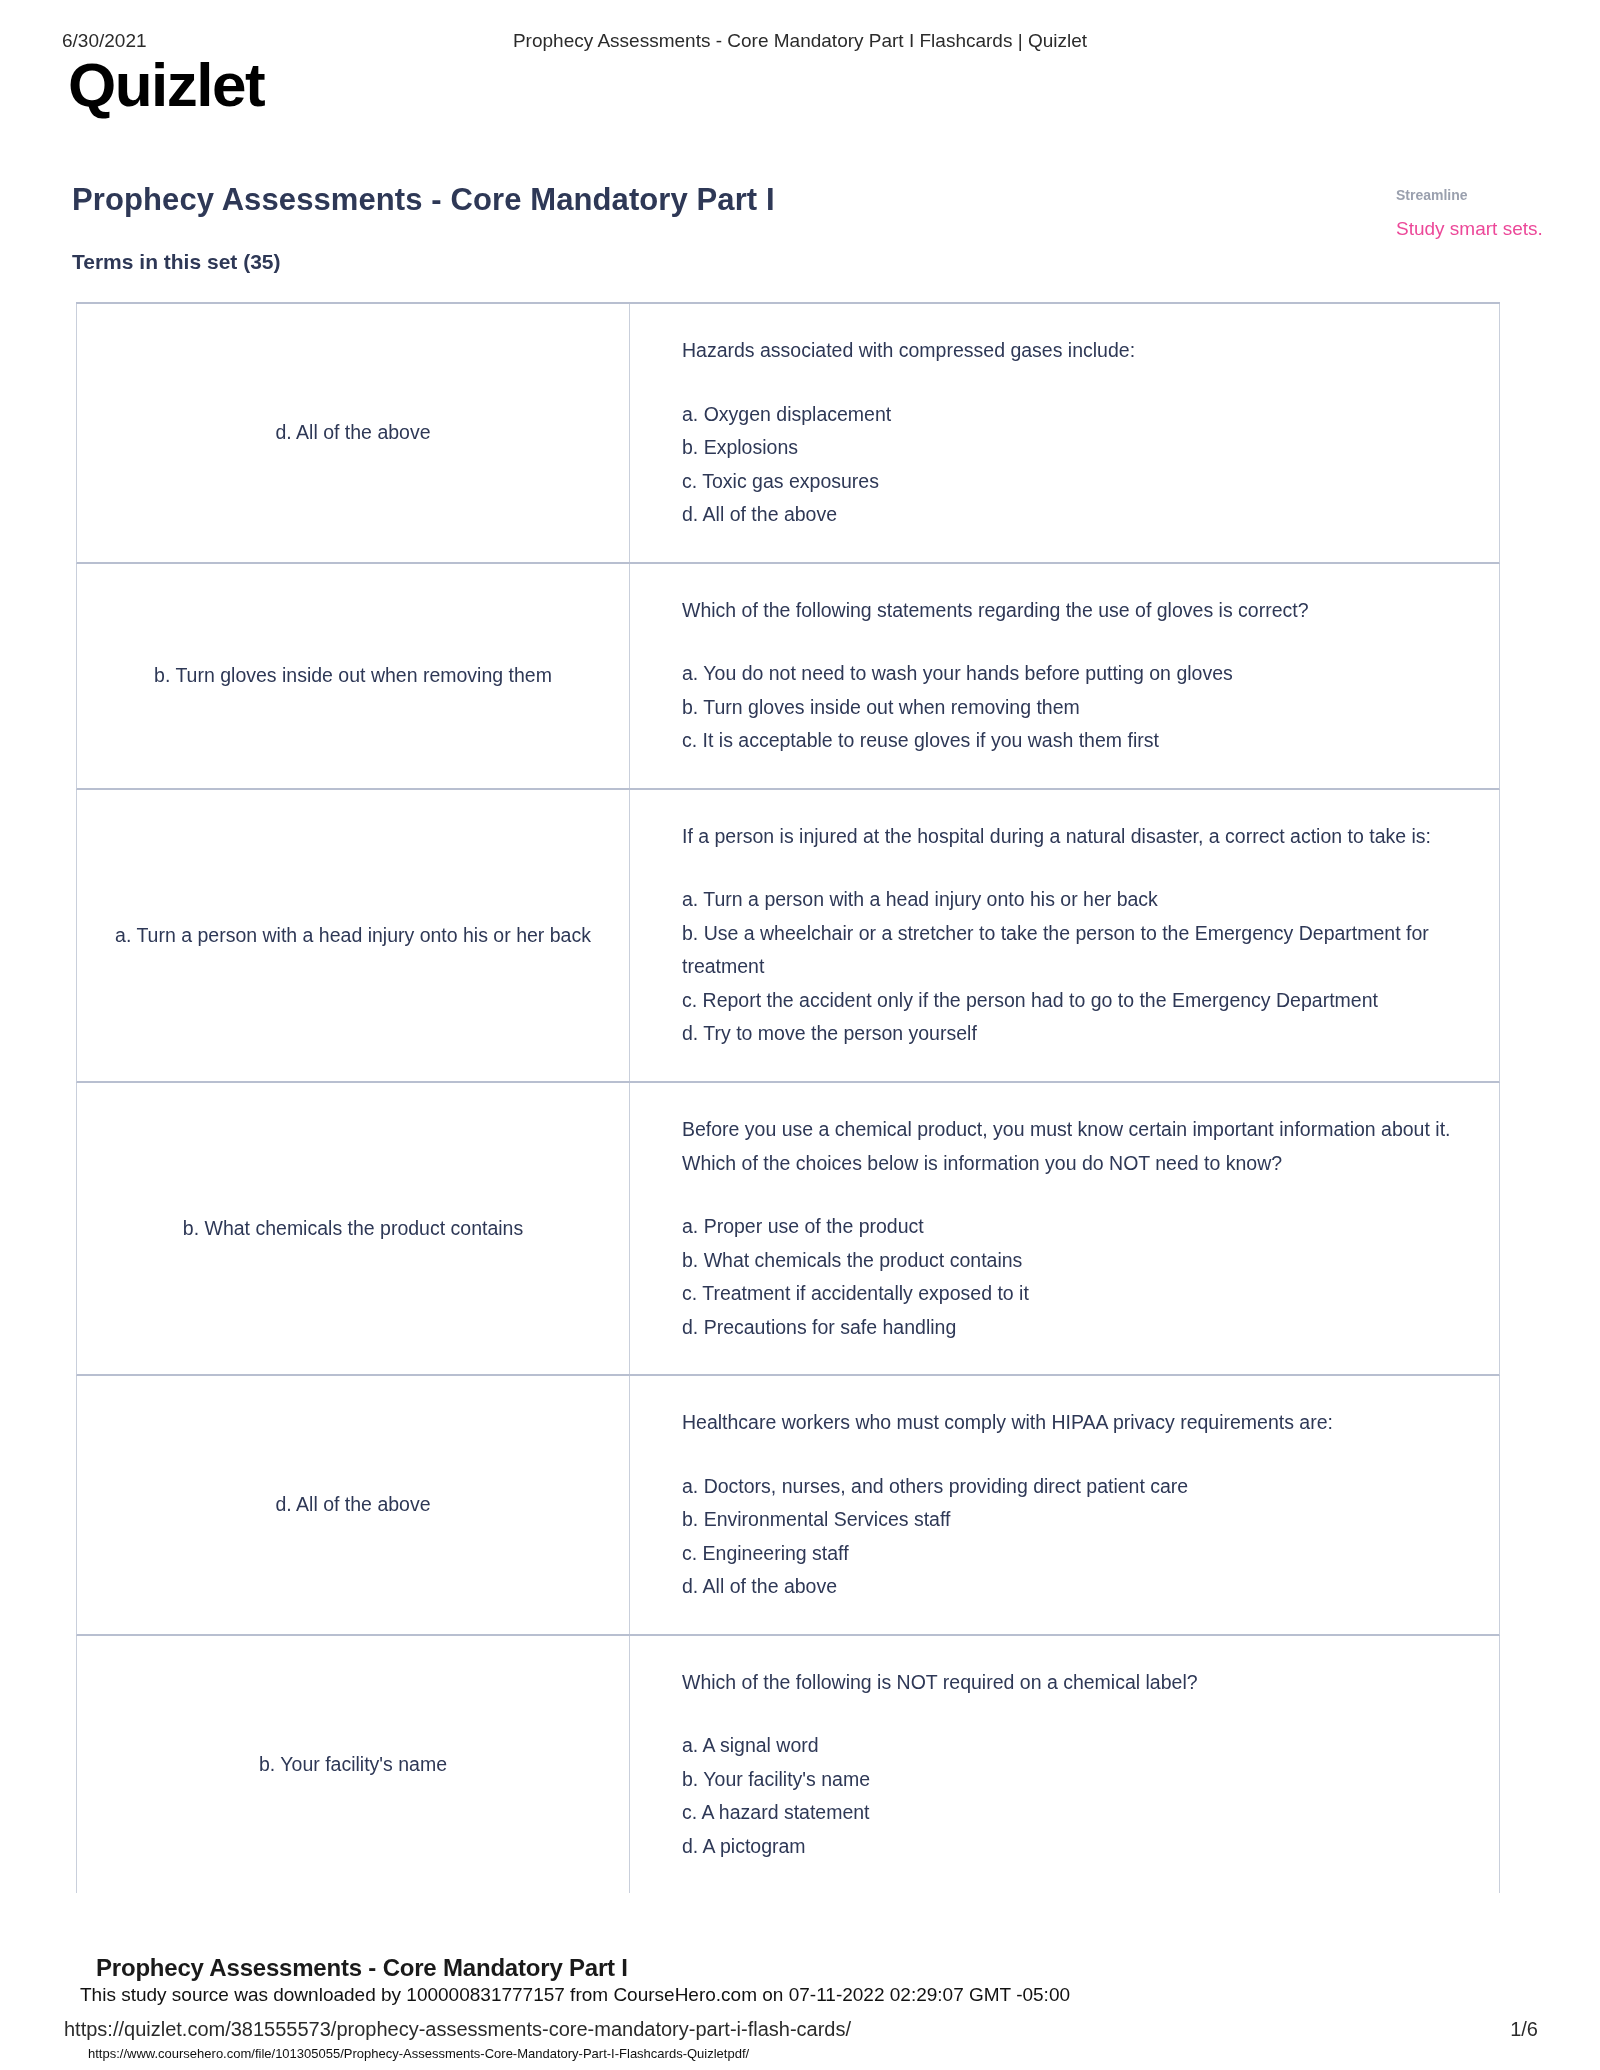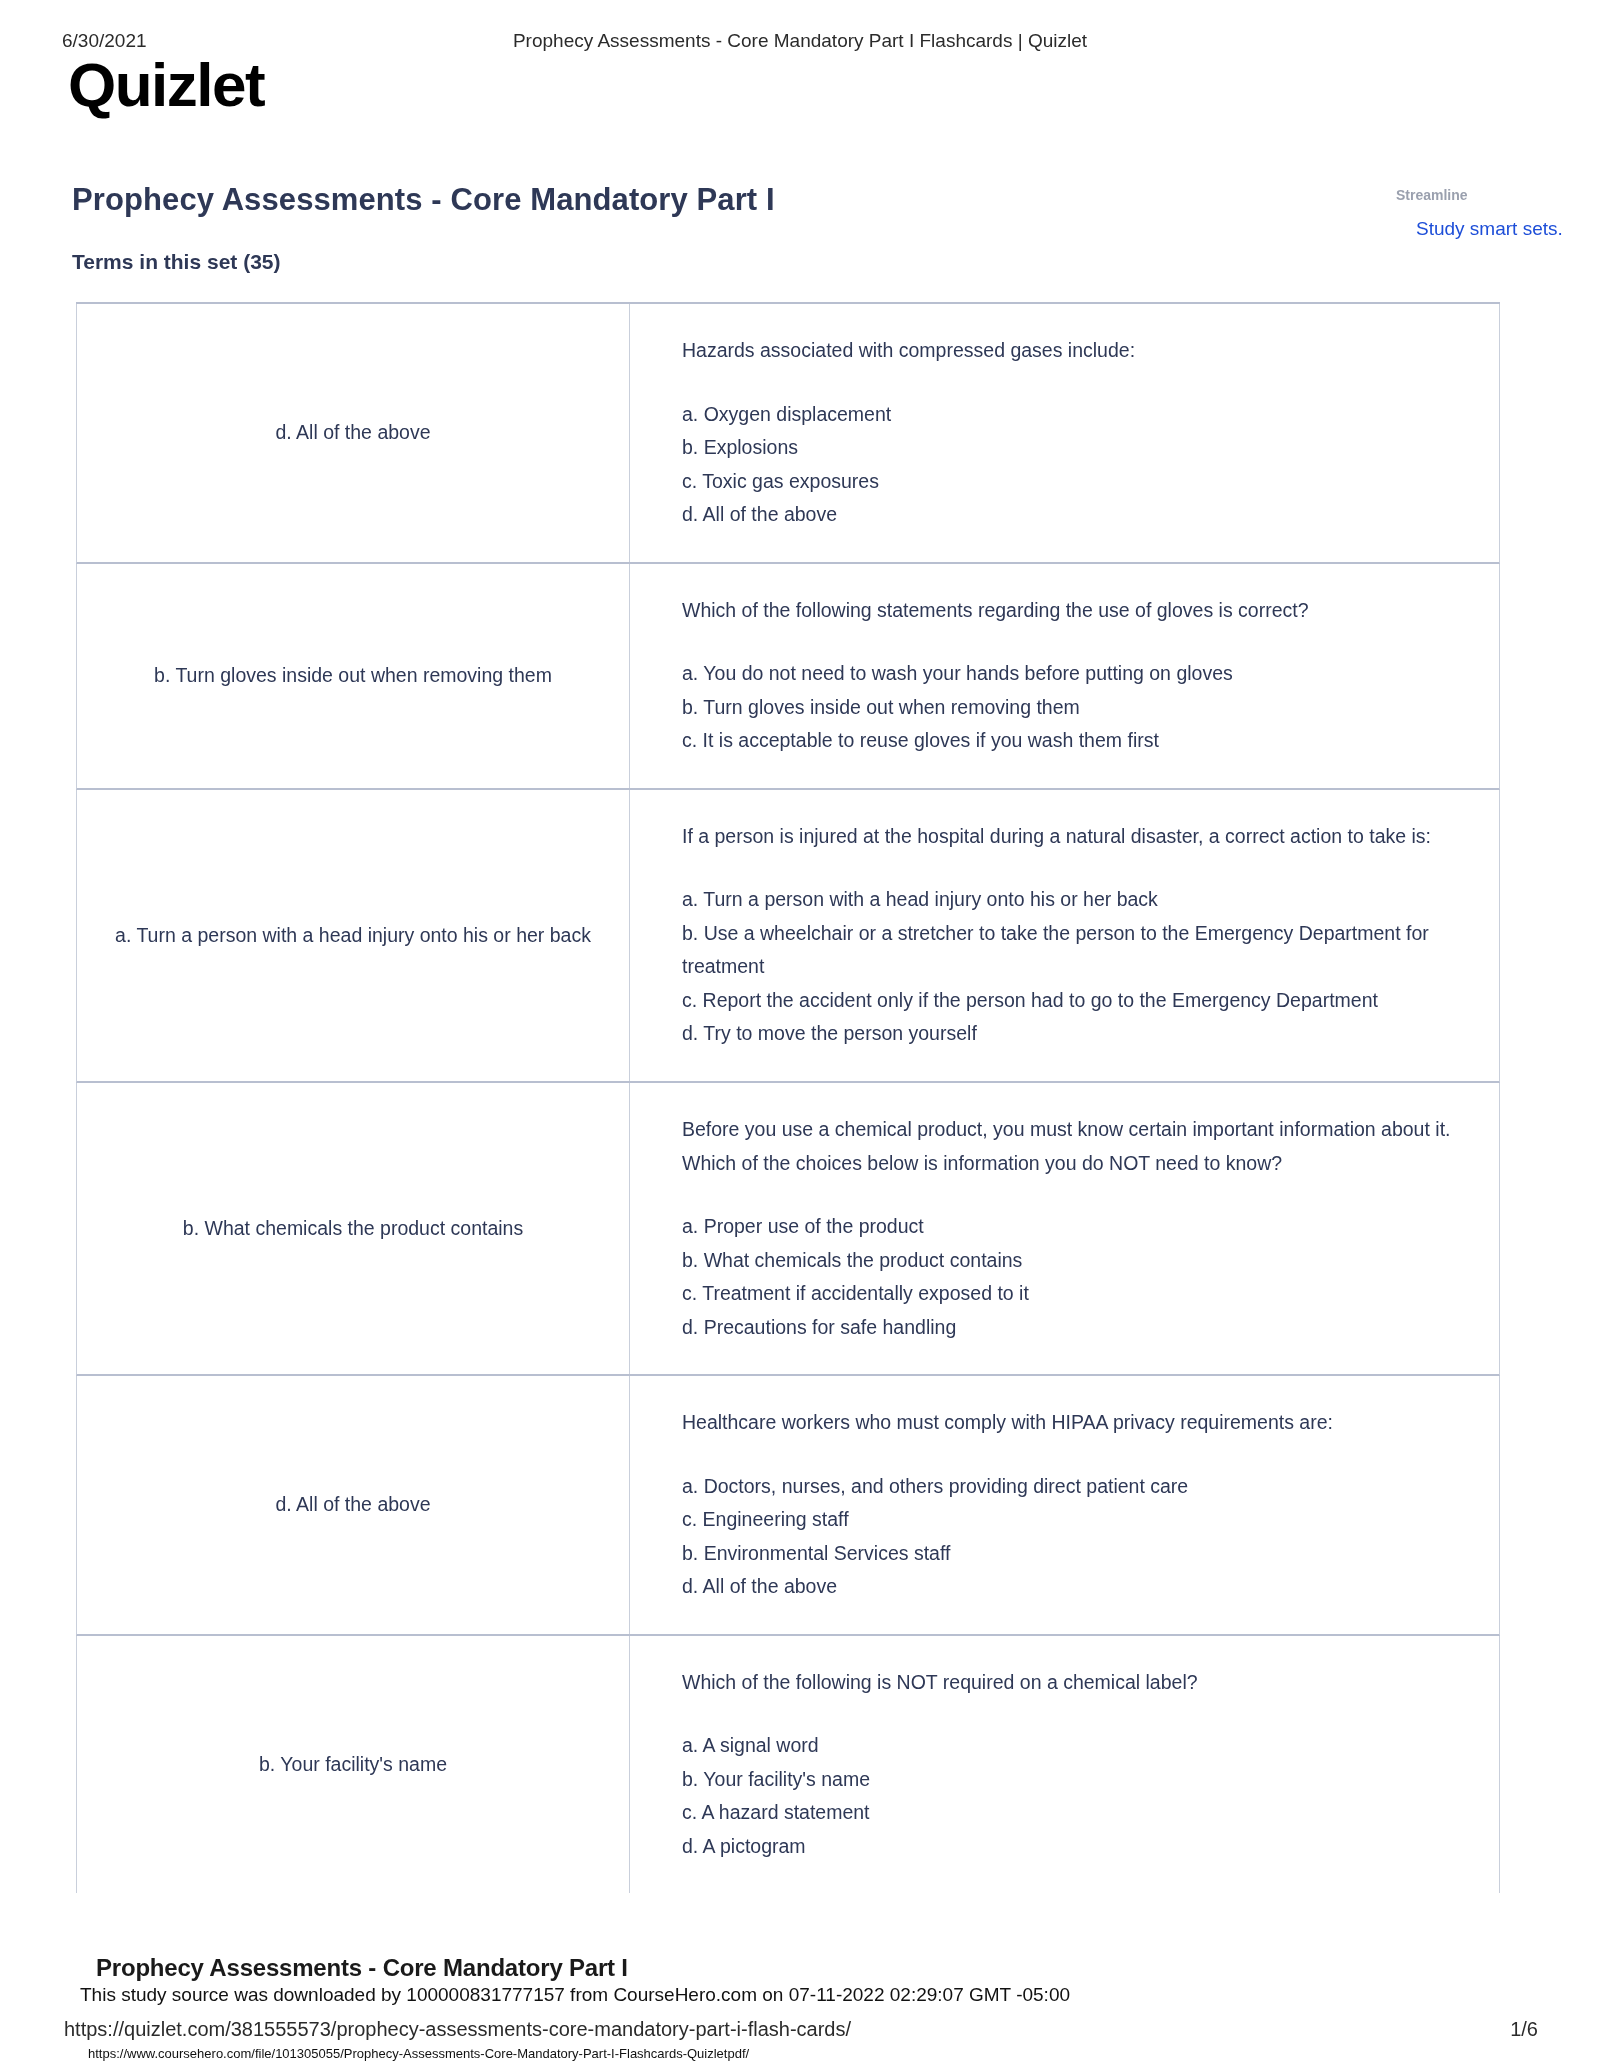--- a/index.html
+++ b/index.html
@@ -67,24 +67,23 @@
     width: 190px;
   }
   .promo-title {
     font-size: 14px;
     font-weight: bold;
     color: #9aa0ae;
     line-height: 1.6;
   }
   .promo-sub {
     font-size: 19px;
-    color: #1d4ed8;
+    color: #ec4899;
     line-height: 1.75;
     margin-top: 6px;
-    margin-left: 20px;
   }
 
   
   .terms {
     position: absolute;
     left: 76px; top: 302px;
     width: 1424px;
     border-top: 2px solid #b8bfd0;
   }
   .term-row {
@@ -234,22 +233,22 @@
       </div>
     </div>
     <div class="term-row">
       <div class="term-def">
         <div class="term-def-inner">d. All of the above</div>
       </div>
       <div class="term-q">
         <div class="q-prompt">Healthcare workers who must comply with HIPAA privacy requirements are:</div>
         <div class="q-choices">
           <span class="choice">a. Doctors, nurses, and others providing direct patient care</span>
+          <span class="choice">b. Environmental Services staff</span>
           <span class="choice">c. Engineering staff</span>
-          <span class="choice">b. Environmental Services staff</span>
           <span class="choice">d. All of the above</span>
         </div>
       </div>
     </div>
     <div class="term-row">
       <div class="term-def">
         <div class="term-def-inner">b. Your facility's name</div>
       </div>
       <div class="term-q">
         <div class="q-prompt">Which of the following is NOT required on a chemical label?</div>

